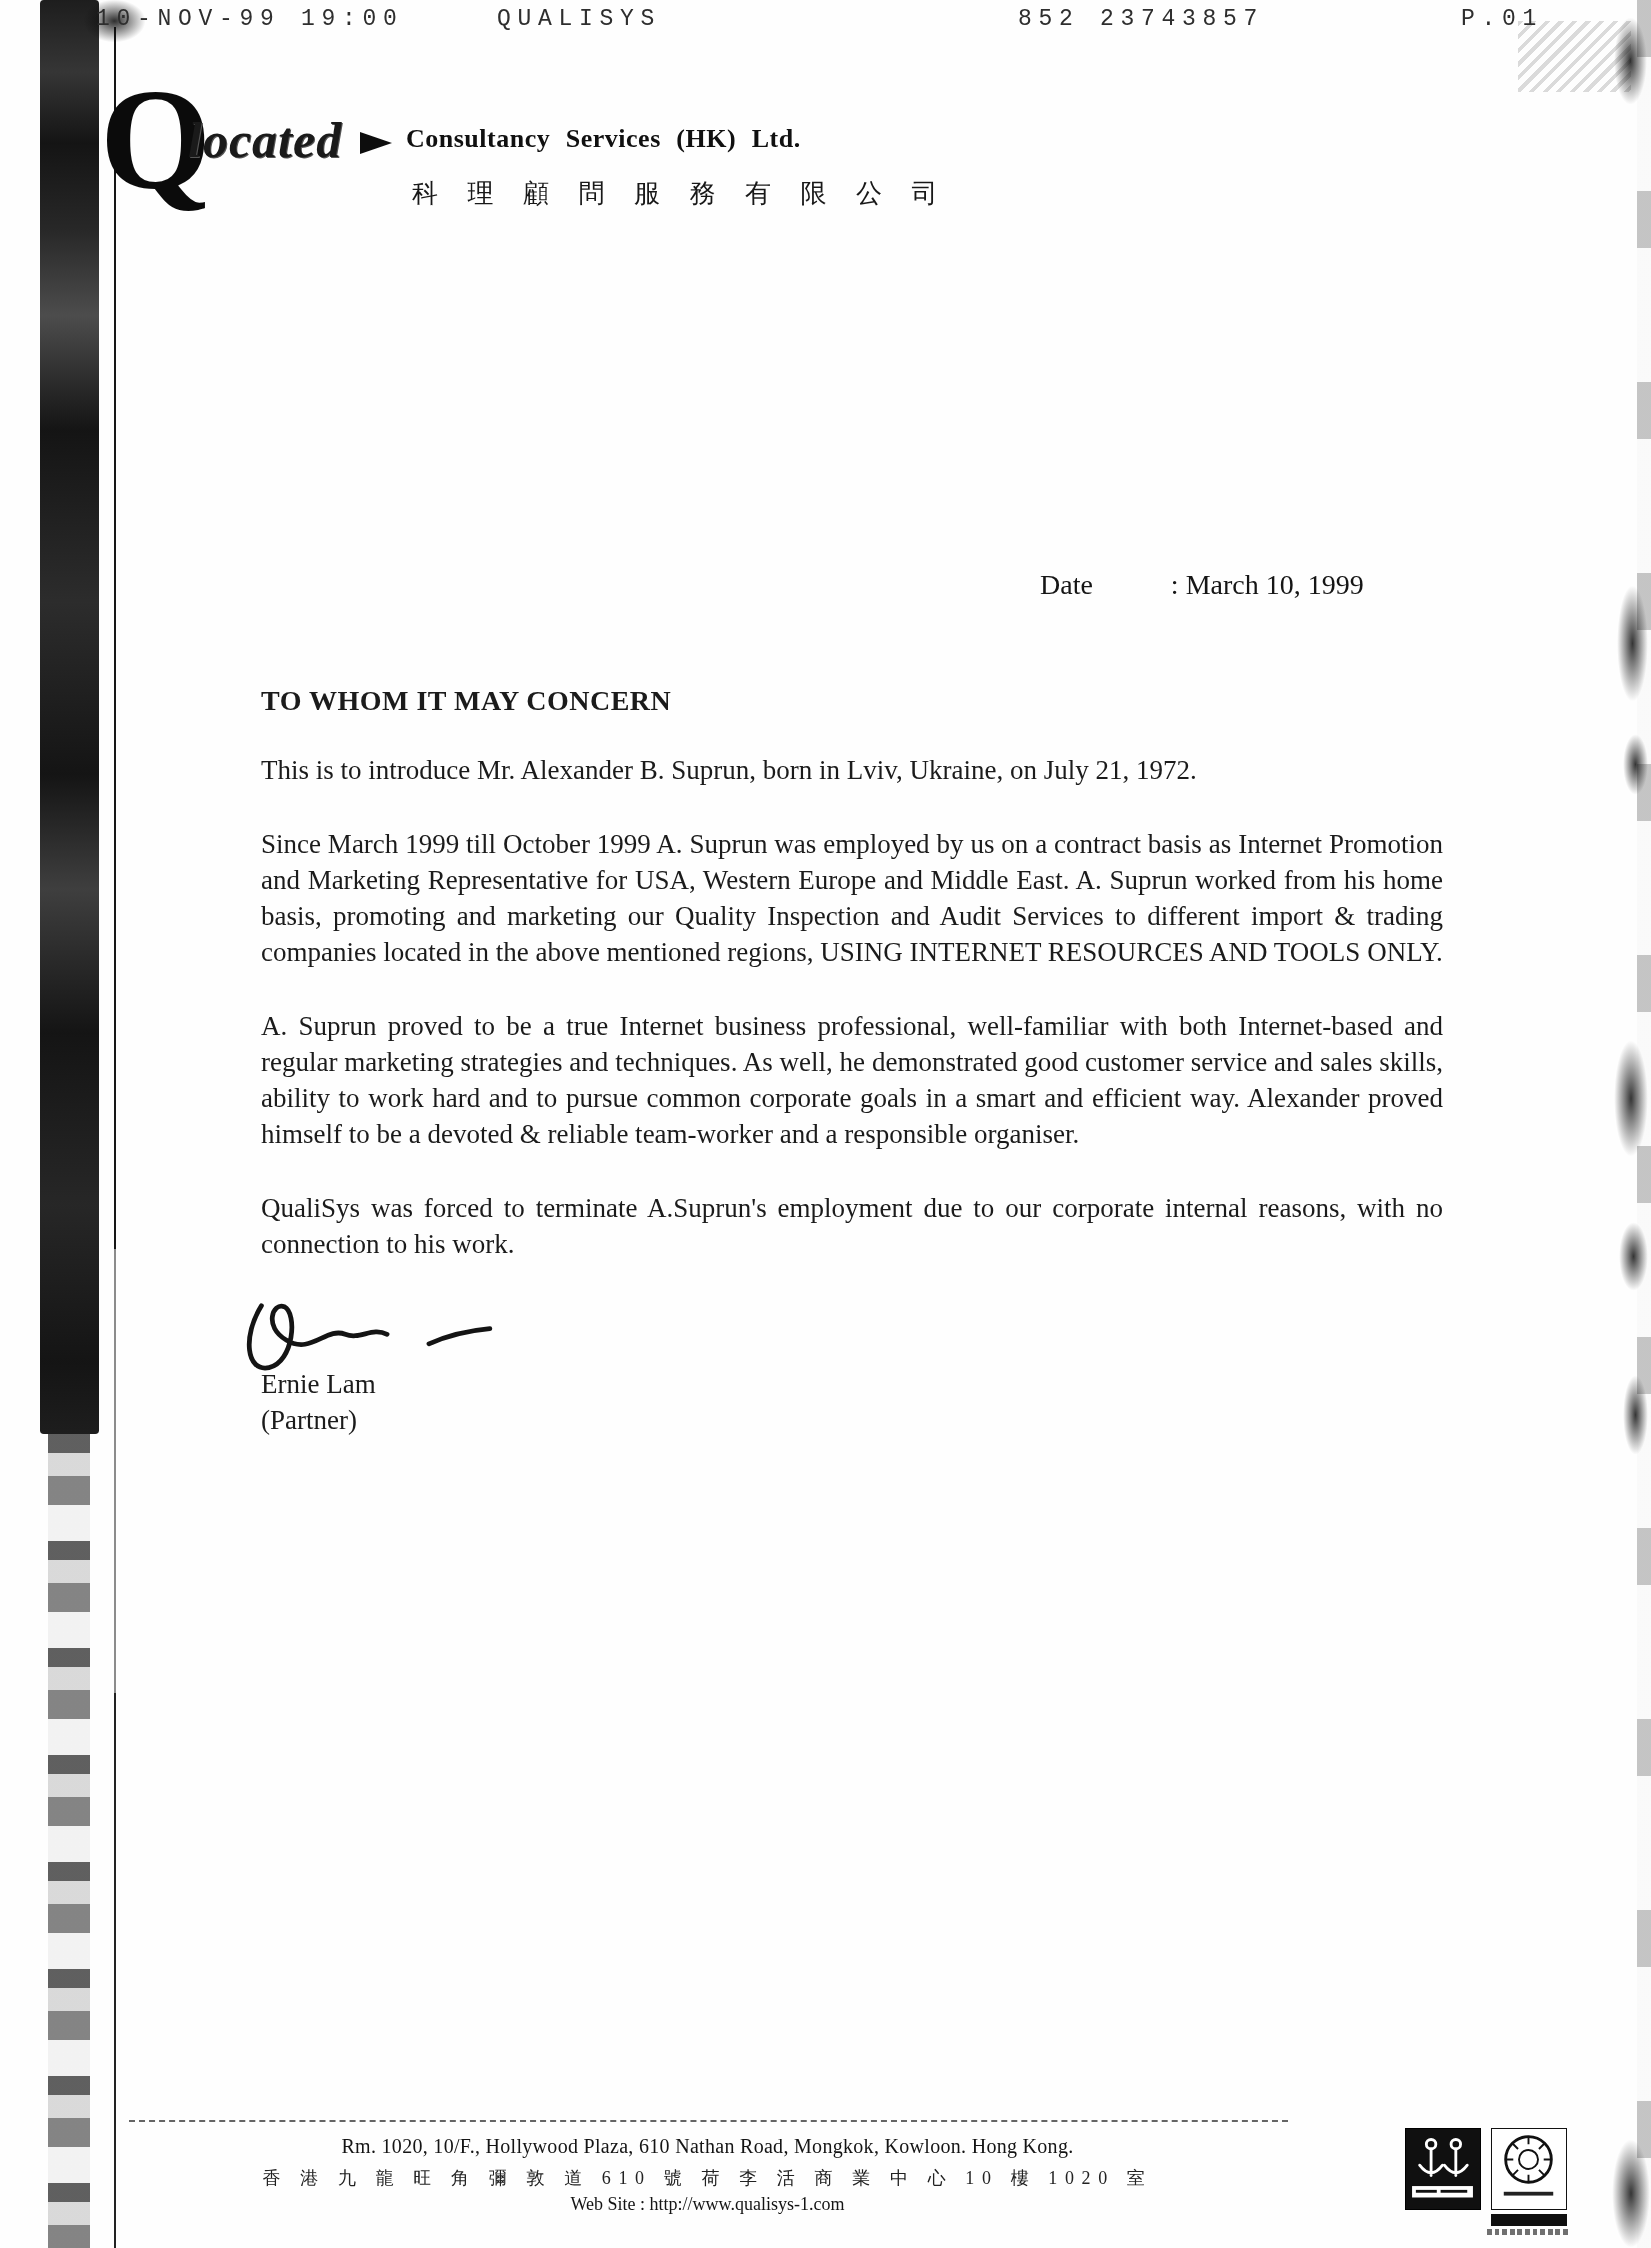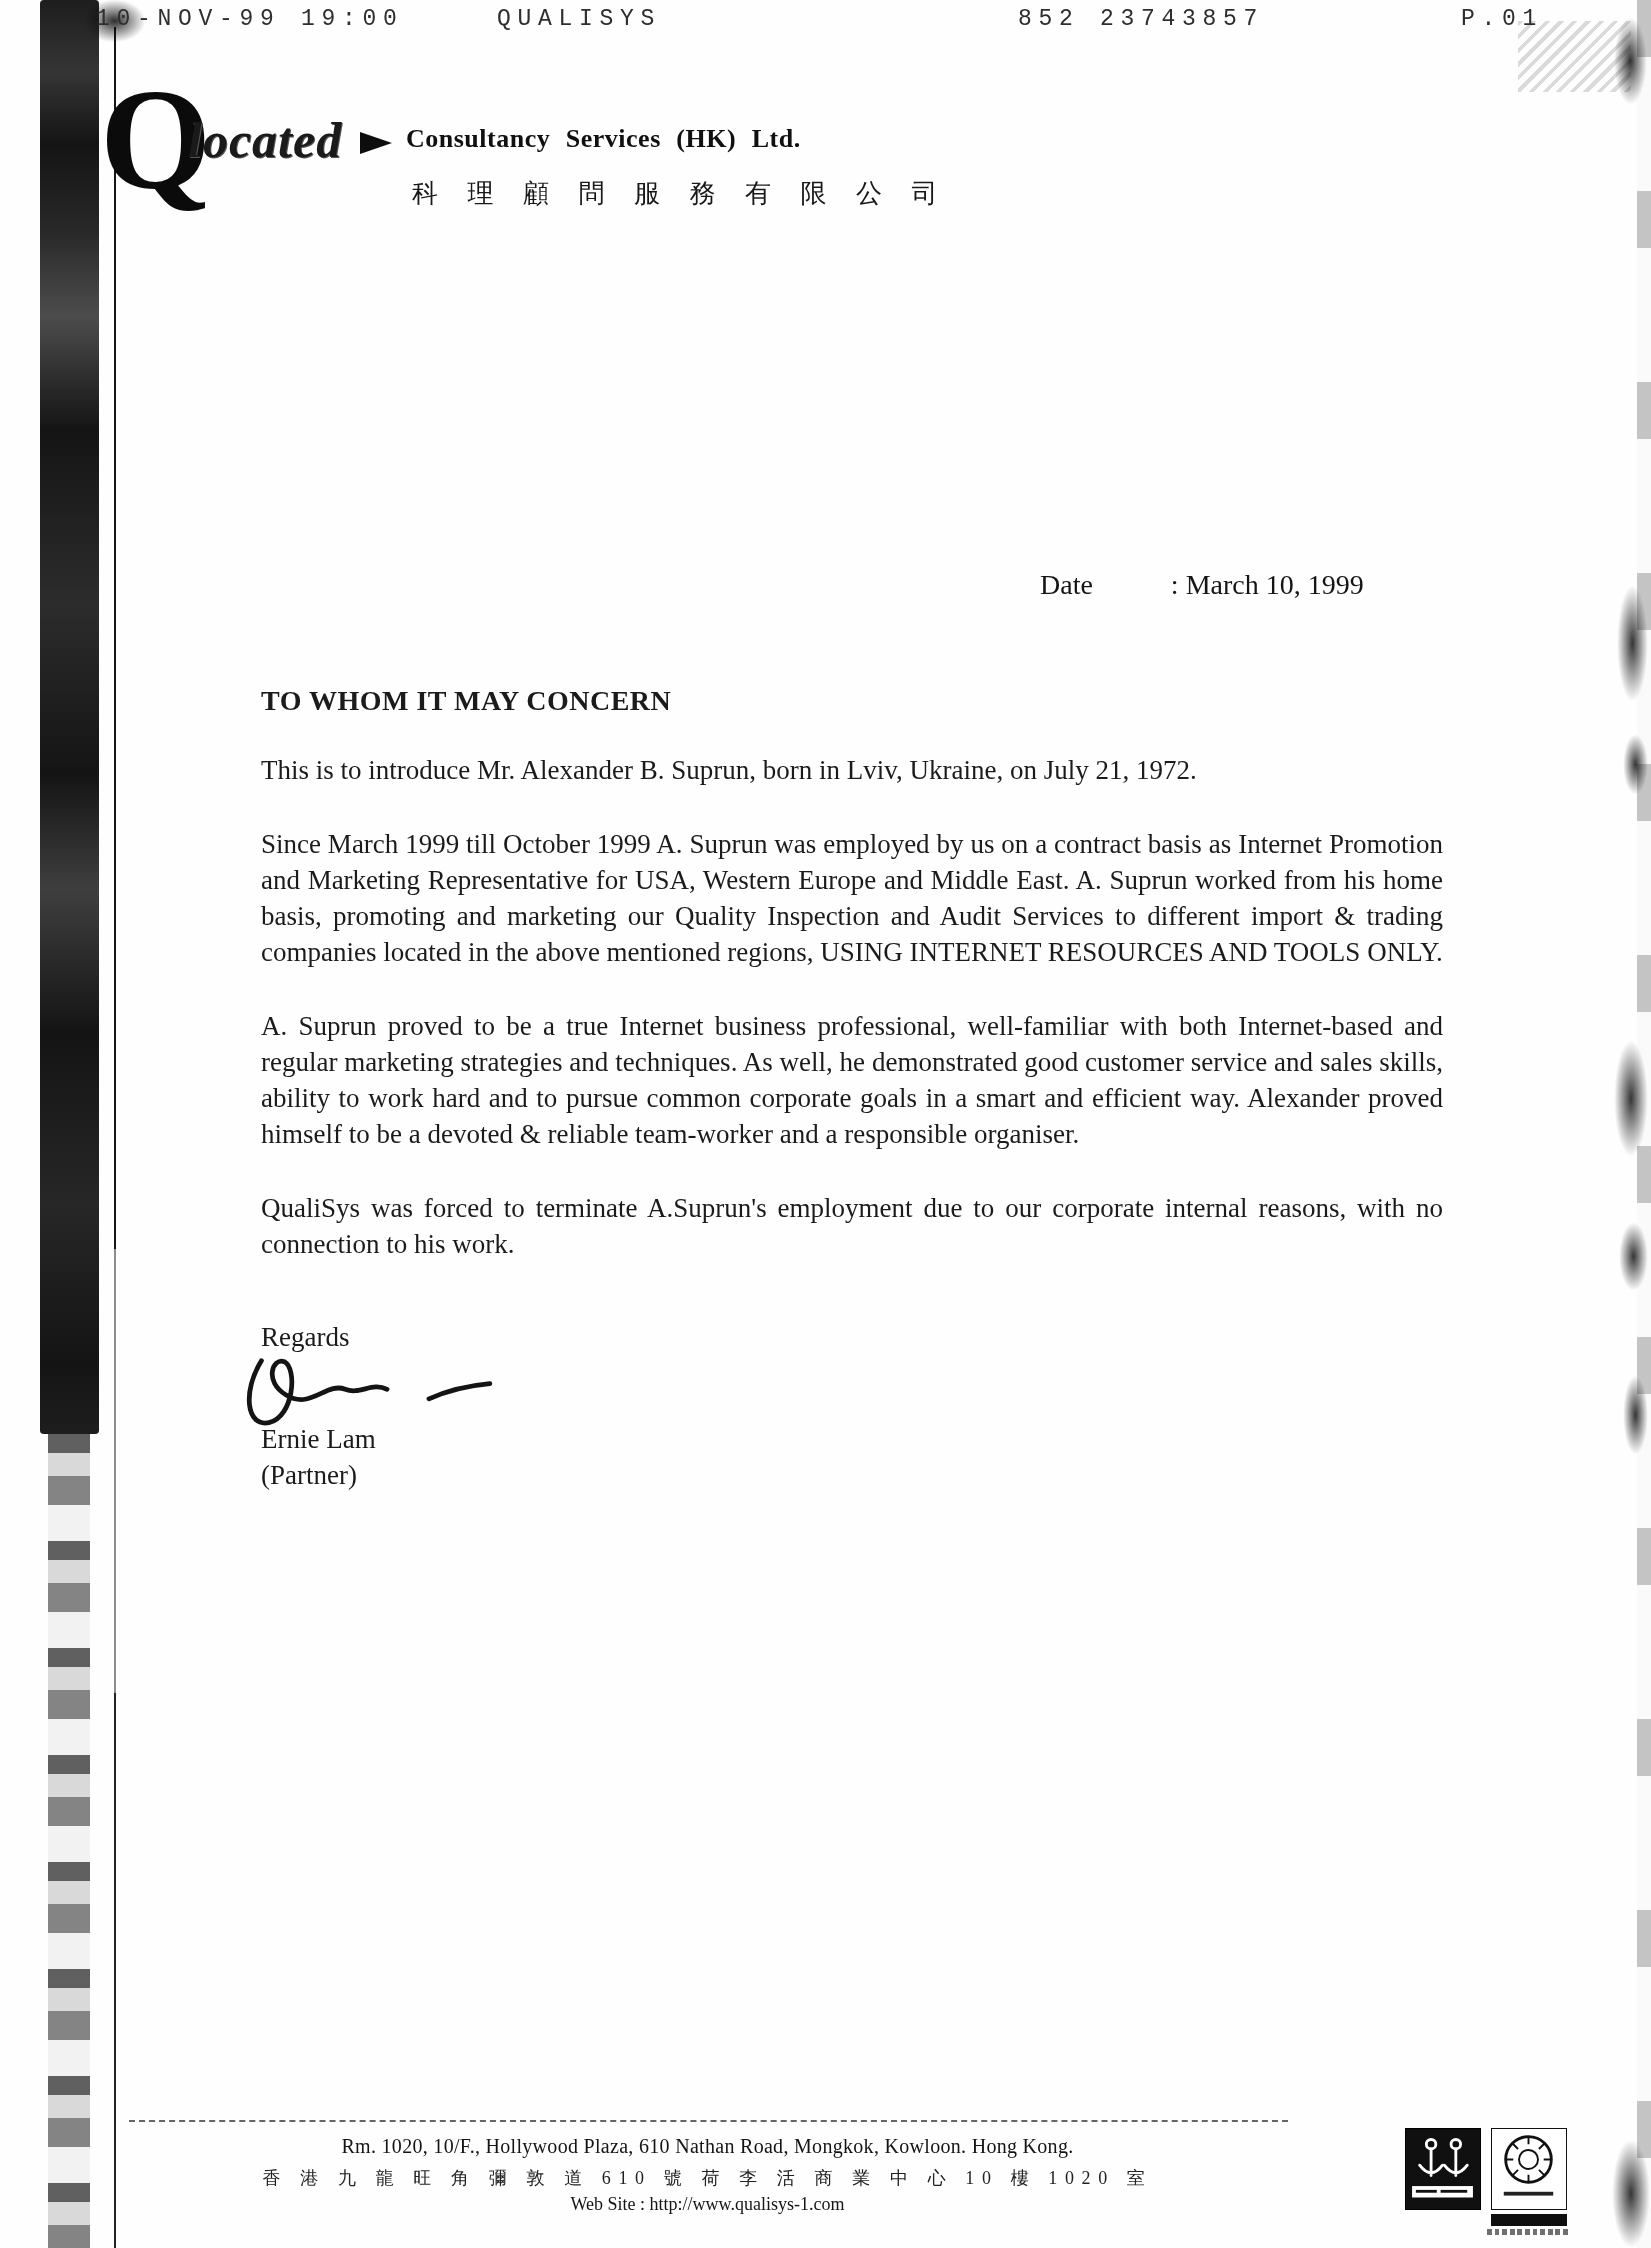--- a/index.html
+++ b/index.html
@@ -134,21 +134,20 @@
 <div class="date-line">
   <span class="lbl">Date</span><span>: March 10, 1999</span>
 </div>
 
 <div class="letter-body">
   <div class="salutation">TO WHOM IT MAY CONCERN</div>
   <p>This is to introduce Mr. Alexander B. Suprun, born in Lviv, Ukraine, on July 21, 1972.</p>
   <p>Since March 1999 till October 1999 A. Suprun was employed by us on a contract basis as Internet Promotion and Marketing Representative for USA, Western Europe and Middle East. A.  Suprun worked from his home basis, promoting and marketing our Quality Inspection and Audit Services to different import &amp; trading companies located in the above mentioned regions, USING INTERNET RESOURCES AND TOOLS ONLY.</p>
   <p>A. Suprun proved to be a true Internet business professional, well-familiar with both Internet-based and regular marketing  strategies and techniques. As well, he demonstrated good customer service and sales skills, ability to work hard and to pursue common corporate goals in a smart and efficient way. Alexander proved himself to be a devoted &amp; reliable team-worker and a responsible organiser.</p>
   <p>QualiSys was forced to terminate A.Suprun's employment due to our corporate internal reasons, with no connection to his work.</p>
-  <div class="closing">Regards</div>
   <svg class="signature-svg" width="325" height="99" viewBox="0 0 340 104">
     <path d="M26 26 C6 58 10 96 34 91 C60 85 64 34 50 27 C38 22 28 48 52 62 C78 78 94 48 114 56 C130 62 142 48 158 56" fill="none" stroke="#141414" stroke-width="5" stroke-linecap="round"></path>
     <path d="M202 66 C222 57 244 52 266 50" fill="none" stroke="#141414" stroke-width="5" stroke-linecap="round"></path>
   </svg>
   <div class="signer-name">Ernie Lam</div>
   <div class="signer-title">(Partner)</div>
 </div>
 
 <div class="footer-divider"></div>
 <div class="footer-block">

